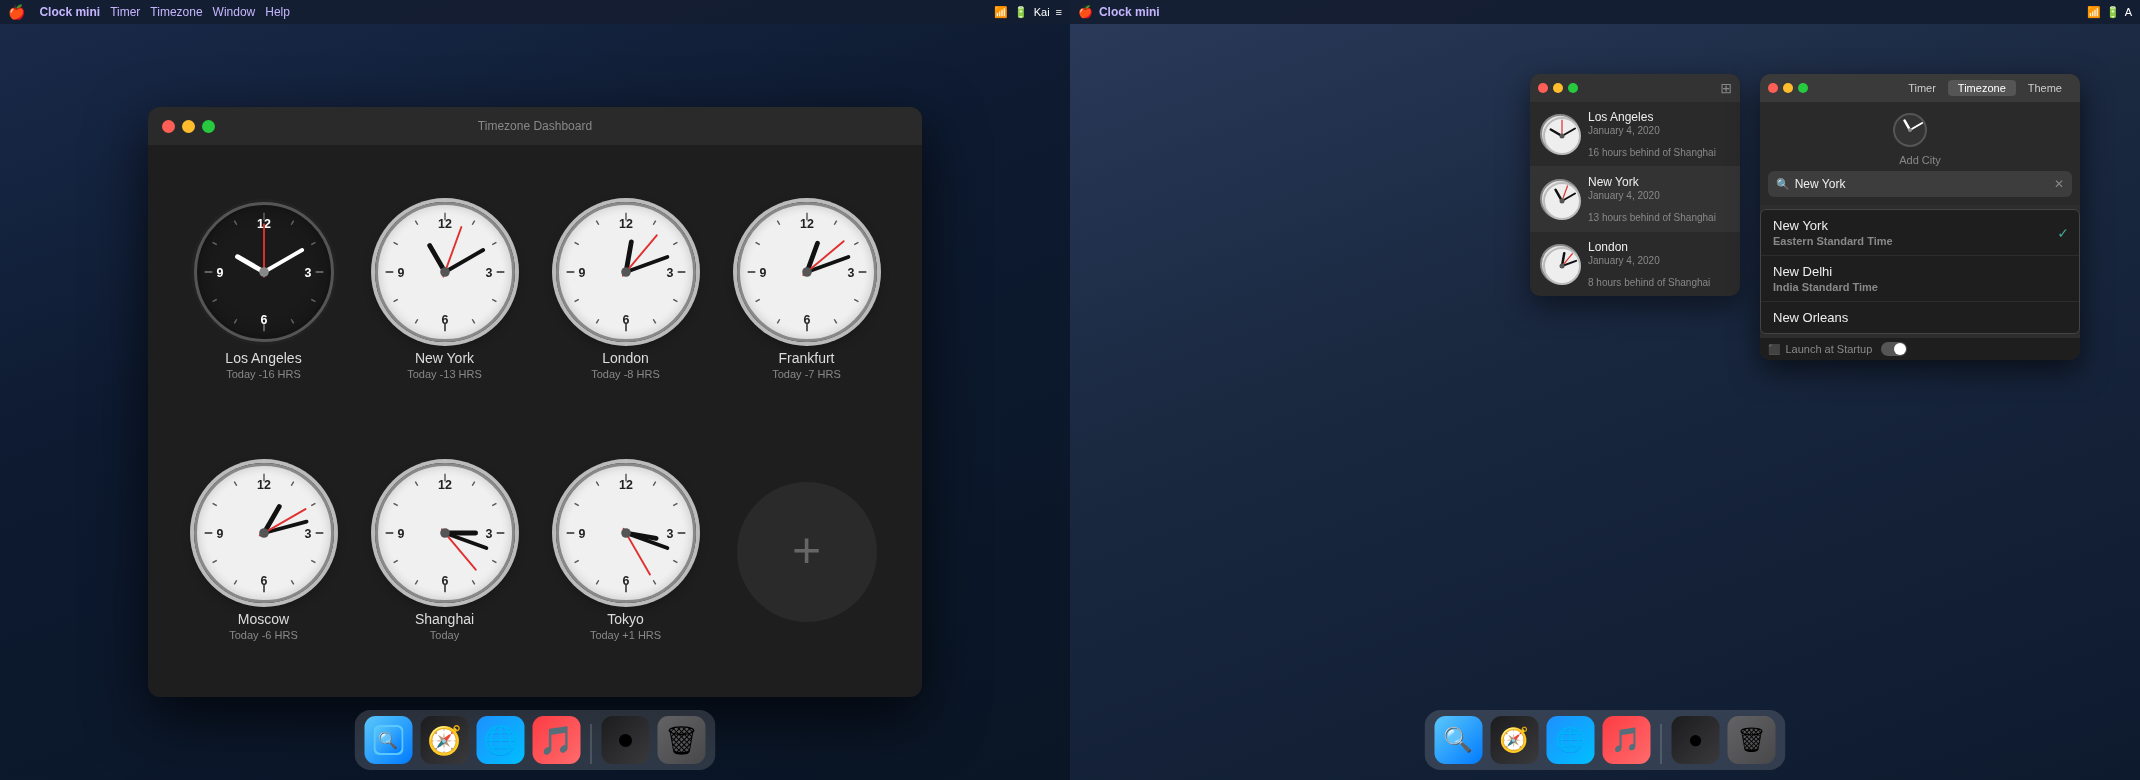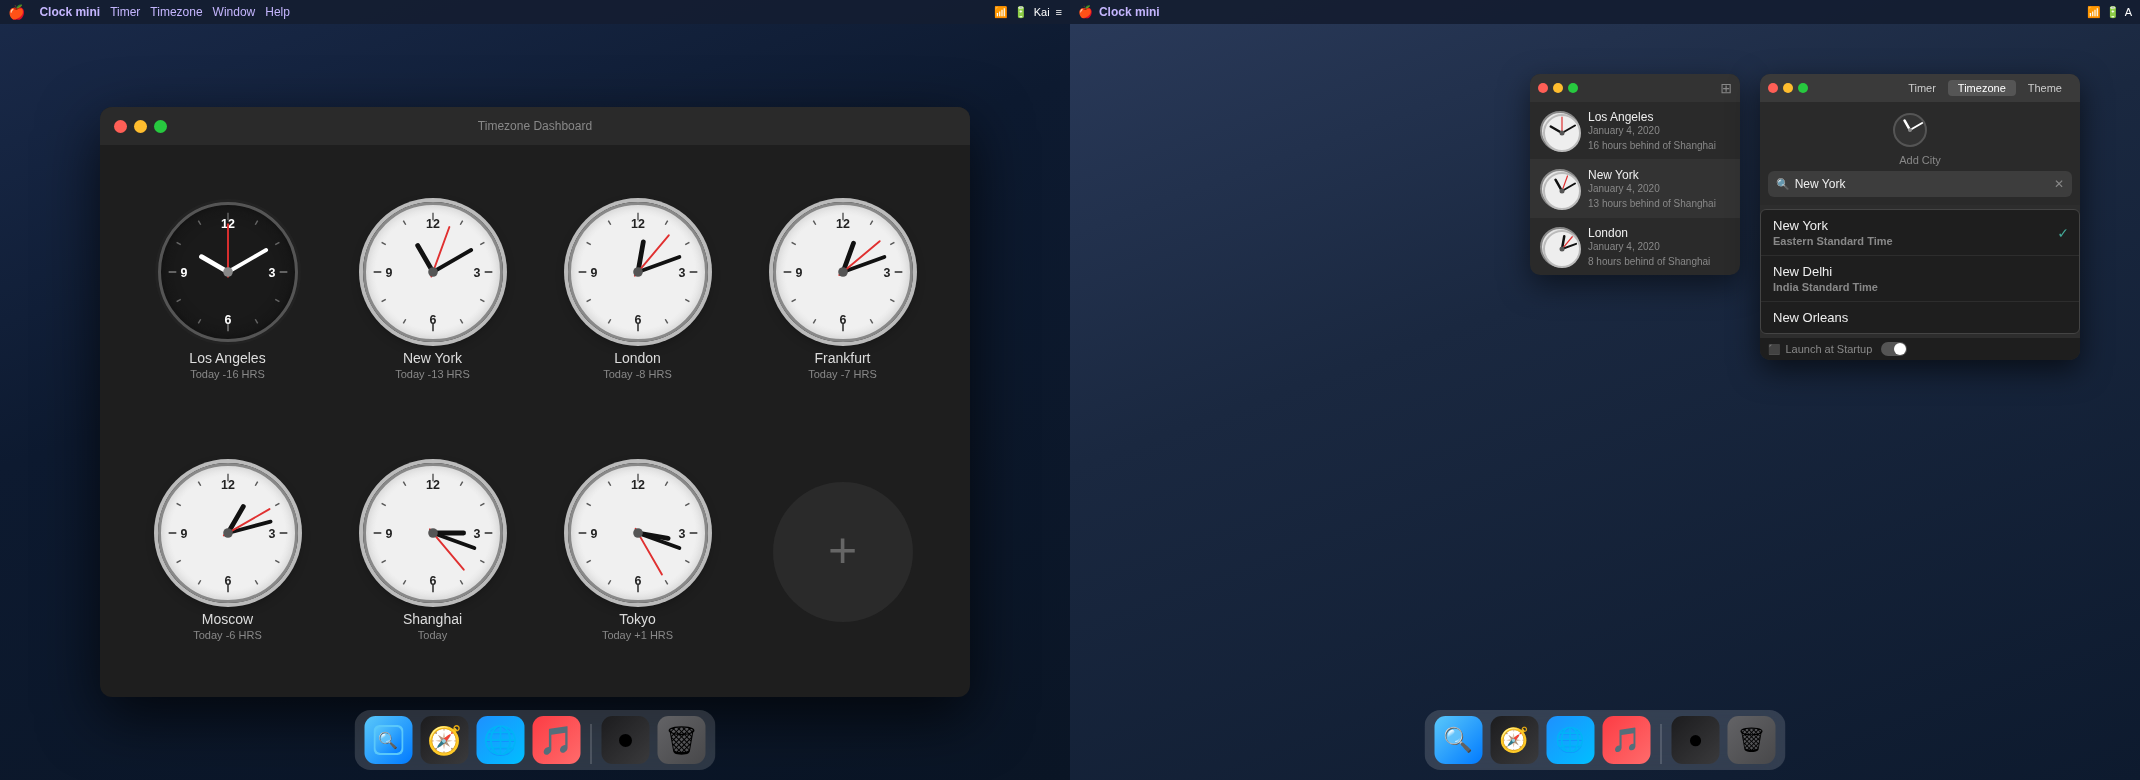--- a/index.html
+++ b/index.html
@@ -56,21 +56,21 @@
     
     .desktop-left {
       flex: 1;
       display: flex;
       align-items: center;
       justify-content: center;
     }
 
     
     .app-window {
-      width: 870px;
+      width: 774px;
       height: 590px;
       background: #1e1e1e;
       border-radius: 12px;
       box-shadow: 0 20px 60px rgba(0,0,0,0.7);
       display: flex;
       flex-direction: column;
       overflow: hidden;
     }
     .window-titlebar {
       height: 38px;
@@ -418,21 +418,21 @@
       height: 40px;
       border-radius: 50%;
       background: radial-gradient(circle, #eee 60%, #bbb 100%);
       border: 2px solid #888;
       position: relative;
       flex-shrink: 0;
     }
     .clock-list-info { flex: 1; }
     .cli-city { font-size: 12px; color: #eee; font-weight: 500; }
     .cli-date { font-size: 10px; color: #888; margin-top: 1px; }
-    .cli-rel { font-size: 10px; color: #888; margin-top: 4px; }
+    .cli-rel { font-size: 10px; color: #888; margin-top: 11px; }
 
     
     .dock-right {
       position: absolute;
       bottom: 10px;
       left: 50%;
       transform: translateX(-50%);
       display: flex;
       align-items: flex-end;
       gap: 8px;

